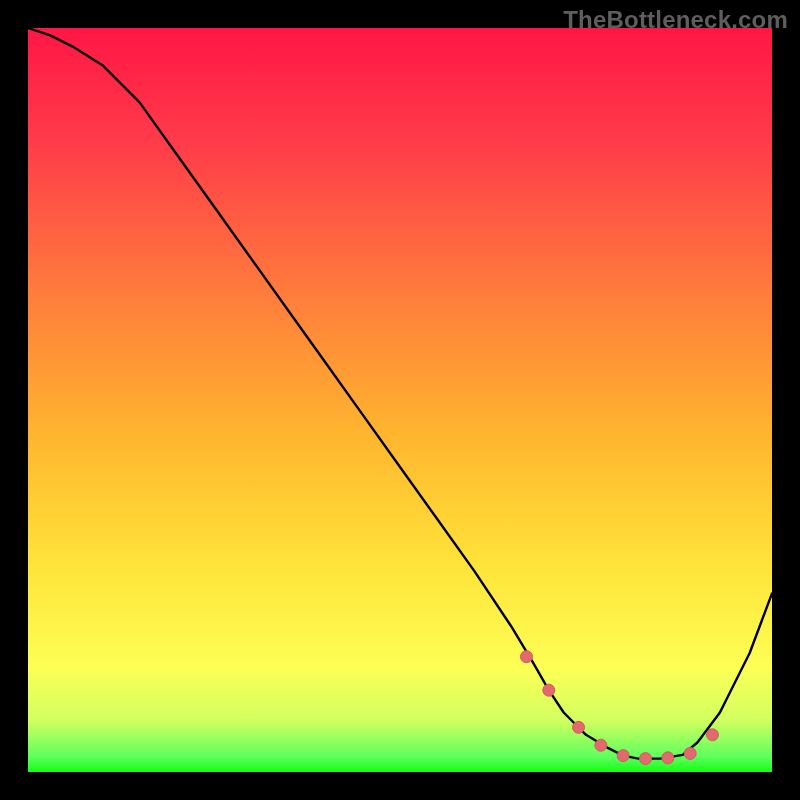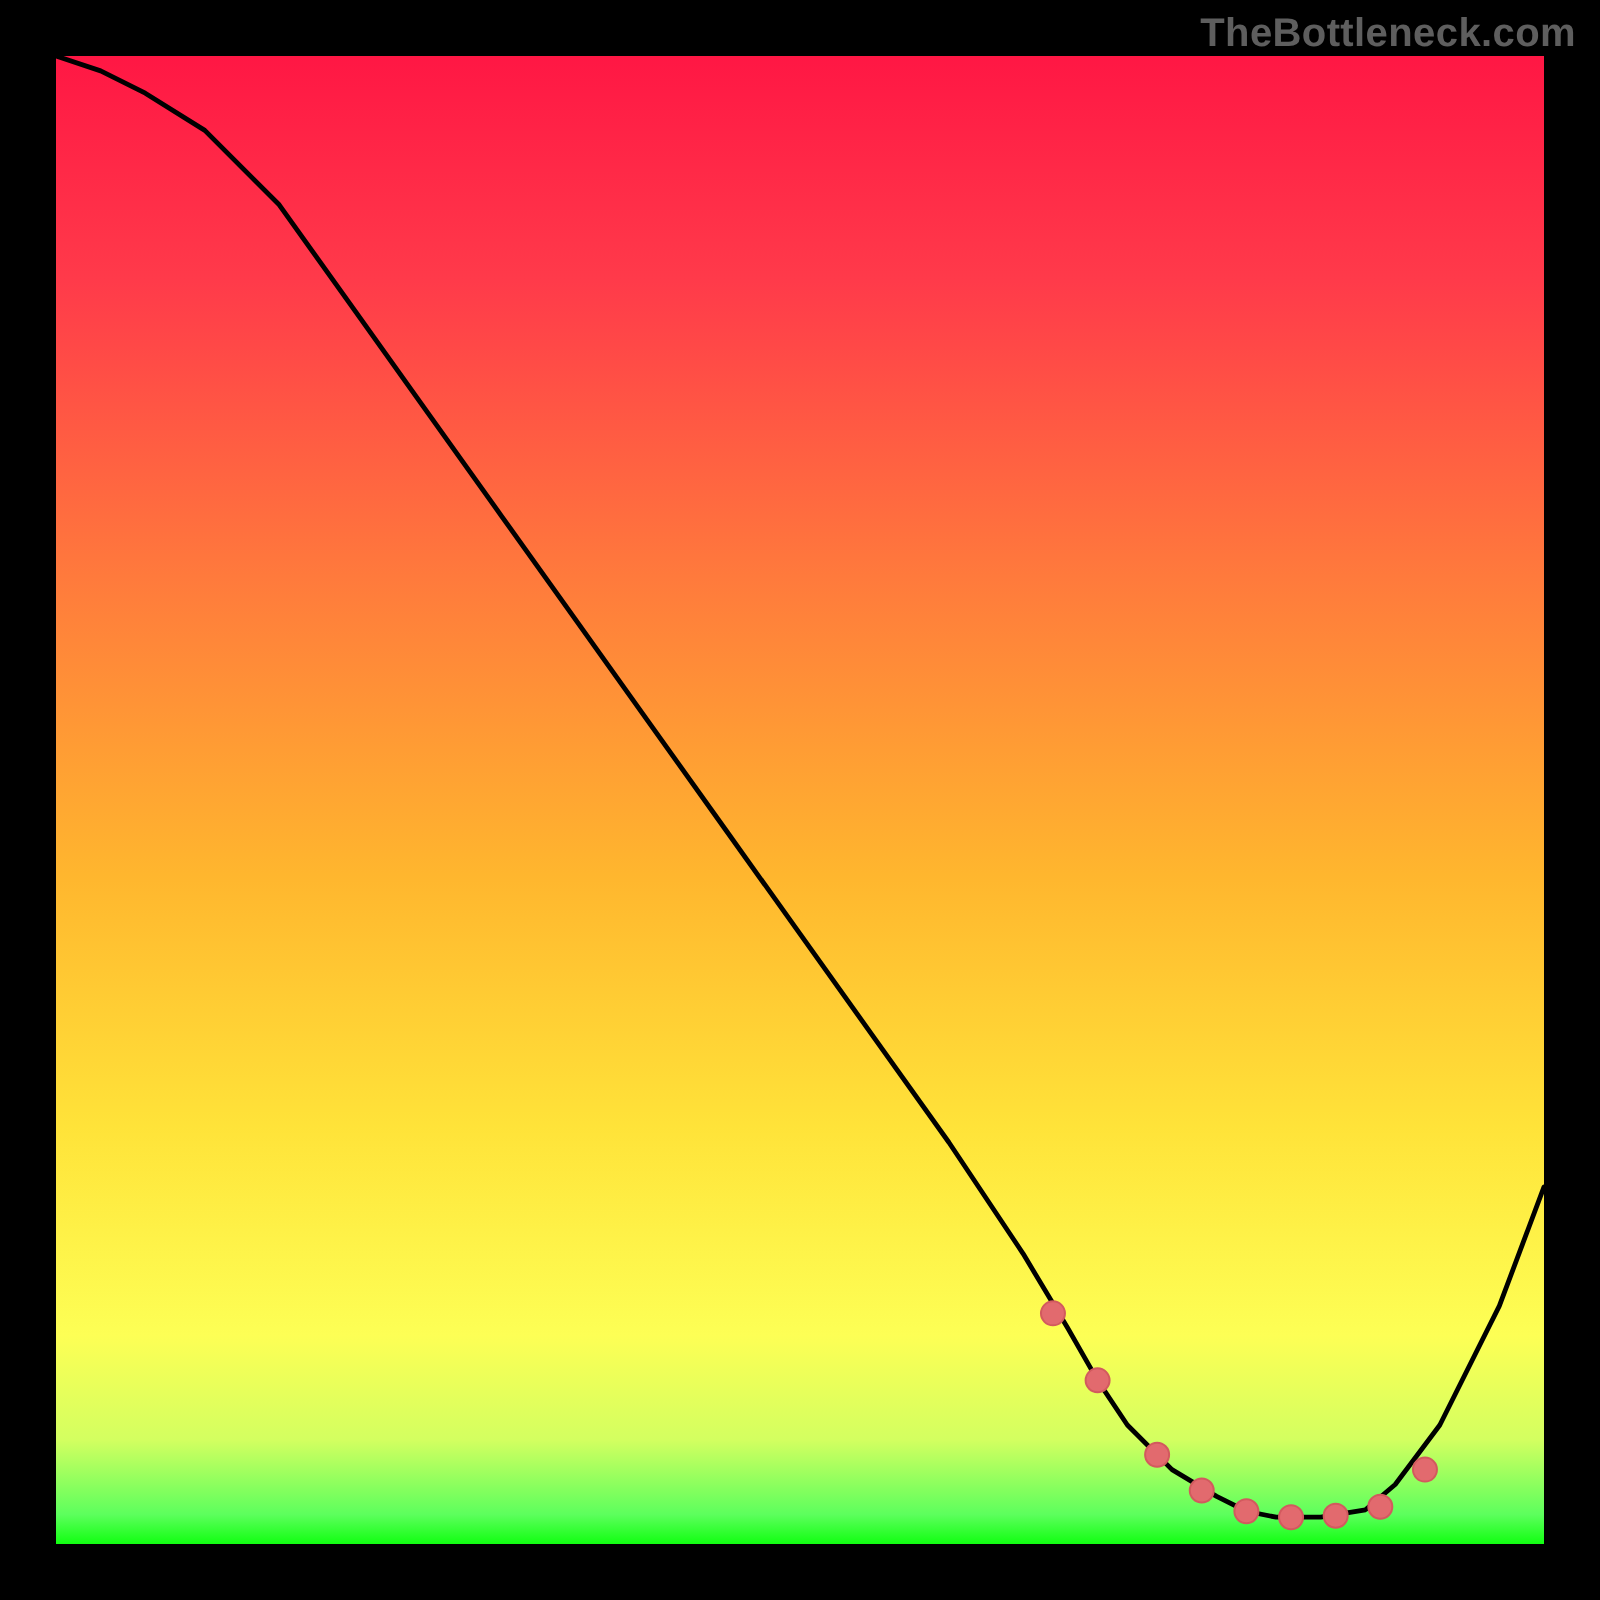--- a/index.html
+++ b/index.html
@@ -15,21 +15,21 @@
     position: relative;
     width: 800px;
     height: 800px;
     background: #000;
   }
   .watermark {
     position: absolute;
     top: 6px;
     right: 12px;
     color: #5e5e5e;
-    font-size: 20px;
+    font-size: 24px;
     font-weight: 600;
     letter-spacing: 0.2px;
     z-index: 5;
   }
   .plot {
     position: absolute;
     left: 28px;
     top: 28px;
     width: 744px;
     height: 744px;

